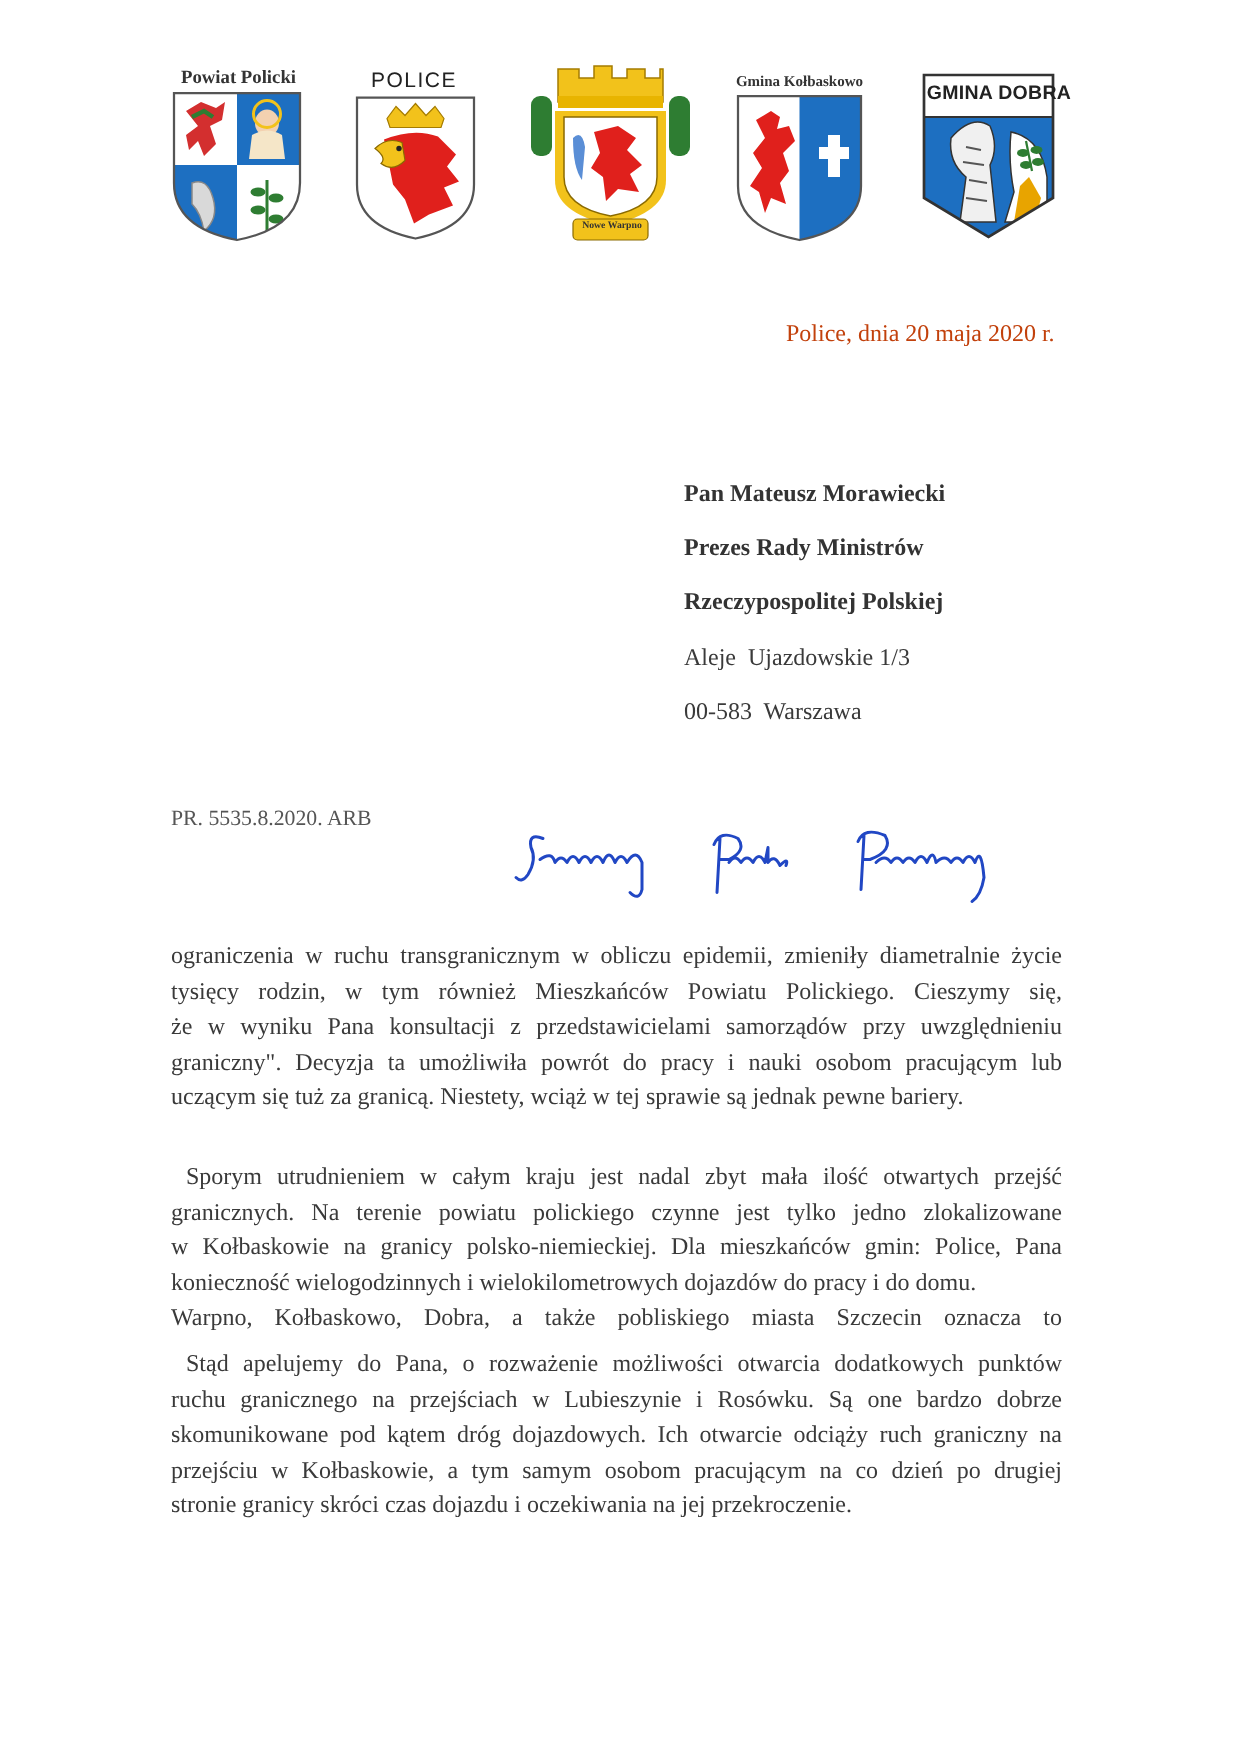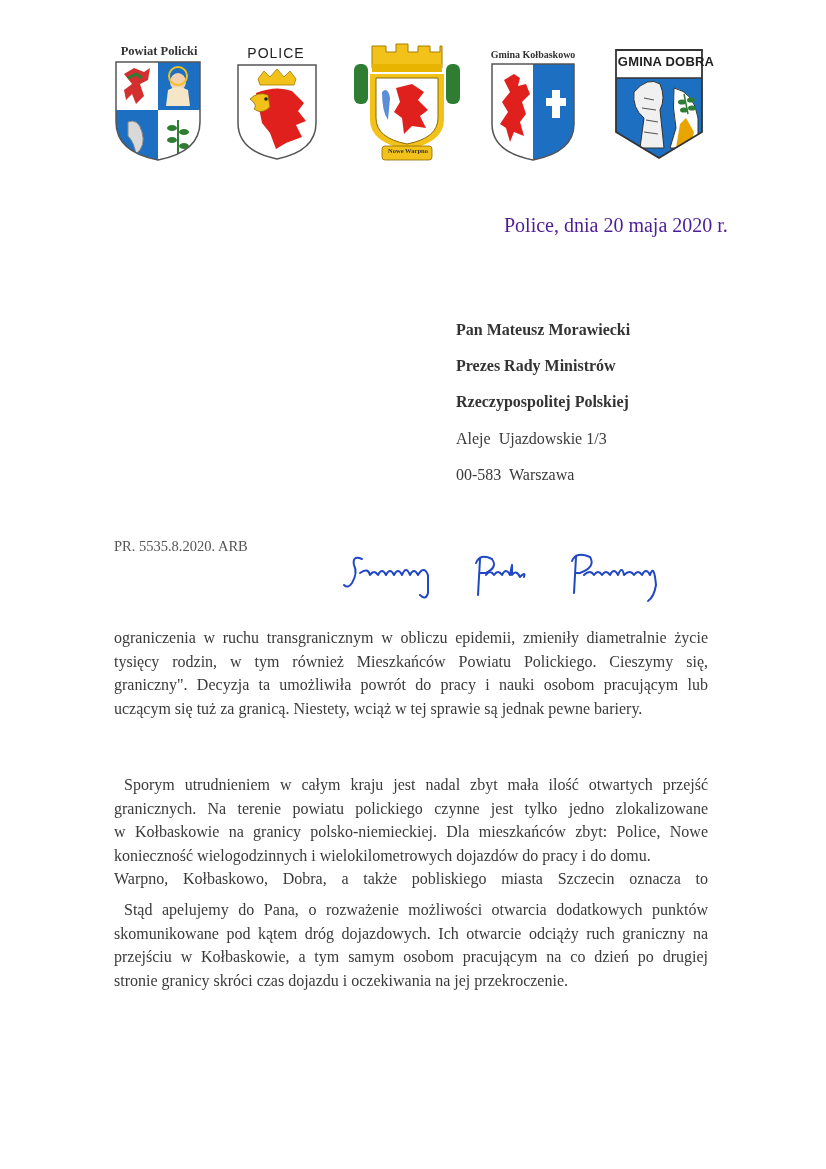--- a/index.html
+++ b/index.html
@@ -2,21 +2,21 @@
 <html><head>
 <meta charset="utf-8">
 <style>
   html, body { margin: 0; padding: 0; background: #ffffff; }
   body { width: 826px; height: 1169px; position: relative; overflow: hidden;
          font-family: "Liberation Serif", "DejaVu Serif", serif; color: #333; }
   .page { position: absolute; left: 0; top: 0; width: 826px; height: 1169px; background: #fff; }
   .crest { position: absolute; }
   .crest svg { display: block; }
   .crest-caption { position: absolute; text-align: center; font-weight: bold; white-space: nowrap; }
-  .date { position: absolute; left: 504px; top: 214px; font-size: 20px; color: #4c1d95; }
+  .date { position: absolute; left: 524px; top: 214px; font-size: 16px; color: #c2410c; }
   .addr { position: absolute; left: 456px; font-size: 16px; color: #3a3a3a; }
   .addr.b { font-weight: bold; color: #333; }
   .ref { position: absolute; left: 114px; top: 538px; font-size: 14.5px; color: #555; }
   .sig { position: absolute; left: 340px; top: 545px; }
   .para { position: absolute; left: 114px; width: 594px; font-size: 16px; line-height: 23.6px;
           color: #3a3a3a; text-align: justify; }
   .para .ln { display: block; text-align: justify; text-align-last: justify; white-space: nowrap; }
   .para .ln.last { text-align-last: left; }
   .indent { padding-left: 10px; }
 </style>
@@ -138,32 +138,34 @@
     <svg width="390" height="60" viewBox="0 0 390 60" fill="none" stroke="#2147c4" stroke-width="2" stroke-linecap="round" stroke-linejoin="round">
       <path d="M22 14 Q12 10 14 20 Q18 28 12 38 Q8 44 4 40 M20 28 Q28 22 30 30 Q34 24 38 30 Q42 22 46 30 Q50 22 54 30 Q58 22 62 30 Q66 20 70 30 Q74 22 78 30 Q84 20 88 30 L88 48 Q86 56 80 50"></path>
       <path d="M136 18 Q140 8 152 14 Q158 22 146 28 L140 28 M140 14 L138 50 M146 30 Q150 24 154 30 Q158 24 162 30 Q166 22 170 30 L172 20 L172 30 Q176 24 180 32 Q186 26 184 32"></path>
       <path d="M232 16 Q236 6 250 12 Q256 22 240 28 L236 28 M236 12 L234 48 M244 30 Q250 24 254 30 Q258 24 262 30 Q266 24 270 30 Q274 22 278 30 Q282 20 284 30 Q290 24 294 30 Q298 24 302 30 Q306 22 310 30 Q314 18 316 40 Q314 52 308 56"></path>
     </svg>
   </div>
 
   <div class="para" style="top:626px;">
     <span class="ln">ograniczenia w ruchu transgranicznym w obliczu epidemii, zmieniły diametralnie życie</span>
     <span class="ln">tysięcy rodzin, w tym również Mieszkańców Powiatu Polickiego. Cieszymy się,</span>
+    <span class="ln">że w wyniku Pana konsultacji z przedstawicielami samorządów przy uwzględnieniu</span>
     <span class="ln">graniczny". Decyzja ta umożliwiła powrót do pracy i nauki osobom pracującym lub</span>
     <span class="ln last">uczącym się tuż za granicą. Niestety, wciąż w tej sprawie są jednak pewne bariery.</span>
   </div>
 
   <div class="para" style="top:773px;">
     <span class="ln indent">Sporym utrudnieniem w całym kraju jest nadal zbyt mała ilość otwartych przejść</span>
     <span class="ln">granicznych. Na terenie powiatu polickiego czynne jest tylko jedno zlokalizowane</span>
-    <span class="ln">w Kołbaskowie na granicy polsko-niemieckiej. Dla mieszkańców zbyt: Police, Nowe</span>
+    <span class="ln">w Kołbaskowie na granicy polsko-niemieckiej. Dla mieszkańców gmin: Police, Pana</span>
     <span class="ln last">konieczność wielogodzinnych i wielokilometrowych dojazdów do pracy i do domu.</span>
     <span class="ln">Warpno, Kołbaskowo, Dobra, a także pobliskiego miasta Szczecin oznacza to</span>
   </div>
 
   <div class="para" style="top:898px;">
     <span class="ln indent">Stąd apelujemy do Pana, o rozważenie możliwości otwarcia dodatkowych punktów</span>
+    <span class="ln">ruchu granicznego na przejściach w Lubieszynie i Rosówku. Są one bardzo dobrze</span>
     <span class="ln">skomunikowane pod kątem dróg dojazdowych. Ich otwarcie odciąży ruch graniczny na</span>
     <span class="ln">przejściu w Kołbaskowie, a tym samym osobom pracującym na co dzień po drugiej</span>
     <span class="ln last">stronie granicy skróci czas dojazdu i oczekiwania na jej przekroczenie.</span>
   </div>
 
 </div>
 
 </body></html>

